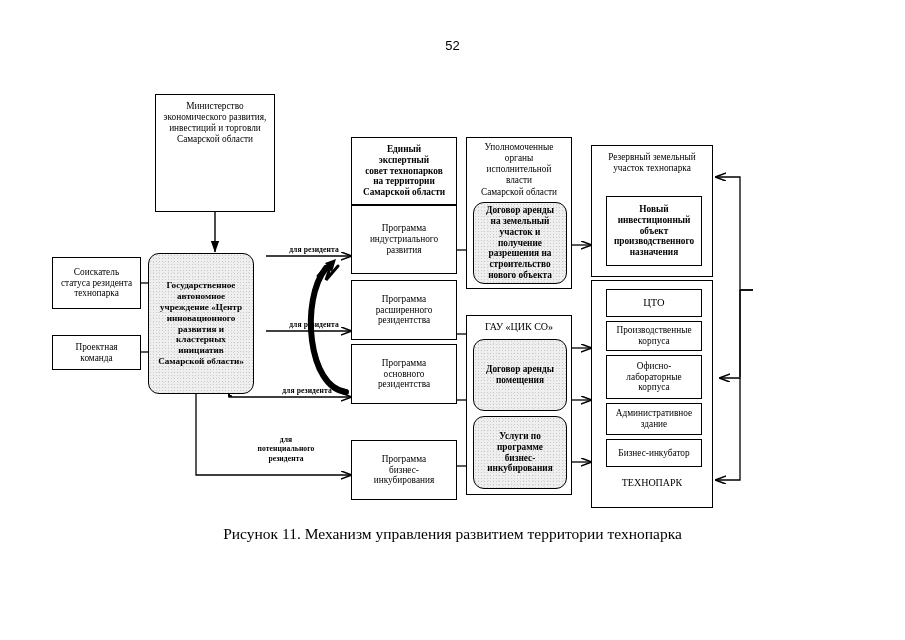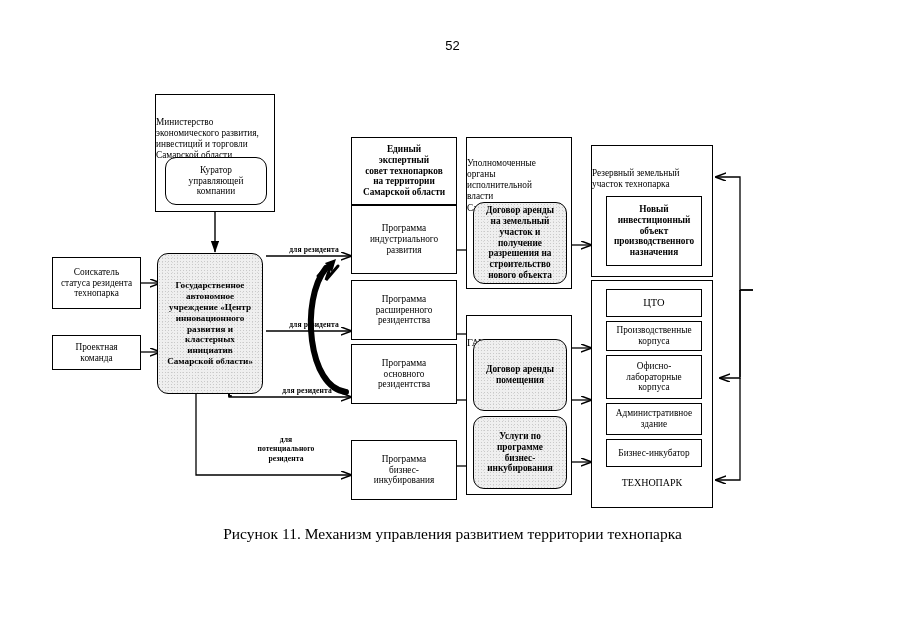--- a/index.html
+++ b/index.html
@@ -69,26 +69,25 @@
     position: absolute;
     font-size: 7.6px;
     font-family: "Liberation Serif", serif;
     text-align: center;
     line-height: 1.22;
     font-weight: bold;
     letter-spacing: .1px;
   }
   .hdr-txt {
     position: absolute;
-    text-align: left;
+    text-align: center;
     font-size: 9.3px;
     line-height: 1.2;
     width: 100%;
     left: 0;
-    margin-top: 16px;
   }
   svg.ov {
     position: absolute;
     left: 0; top: 0;
     width: 905px; height: 640px;
     pointer-events: none;
     overflow: visible;
   }
   .tp-label {
     position: absolute;
@@ -196,33 +195,30 @@
       <path d="M753,290 L740,290" stroke="#000" stroke-width="1.3" fill="none"></path>
       <path d="M740,378 L740,480 L716,480" stroke="#000" stroke-width="1.3" fill="none" marker-end="url(#ah)"></path>
     </g>
   </svg>
 
   <div class="bx container" style="left:155px; top:94px; width:120px; height:118px;">
     <div class="hdr-txt" style="top:6px; white-space:pre-line;">Министерство
 экономического  развития,
 инвестиций  и торговли
 Самарской области</div>
-    <div class="bx plainrnd" style="left:9px; top:62px; width:102px; height:48px; white-space:pre-line; font-size:9.3px;">Куратор
-управляющей
-компании</div>
   </div>
 
   <div class="bx" style="left:52px; top:257px; width:89px; height:52px; white-space:pre-line;">Соискатель
 статуса резидента
 технопарка</div>
 
   <div class="bx" style="left:52px; top:335px; width:89px; height:35px; white-space:pre-line;">Проектная
 команда</div>
 
-  <div class="bx rnd" style="left:157px; top:253px; width:106px; height:141px; white-space:pre-line; font-weight:bold; font-size:9.2px;">Государственное
+  <div class="bx rnd" style="left:148px; top:253px; width:106px; height:141px; white-space:pre-line; font-weight:bold; font-size:9.2px;">Государственное
 автономное
 учреждение «Центр
 инновационного
 развития и
 кластерных
 инициатив
 Самарской области»</div>
 
   <div class="bx container" style="left:351px; top:137px; width:106px; height:280px; border:none;">
 

